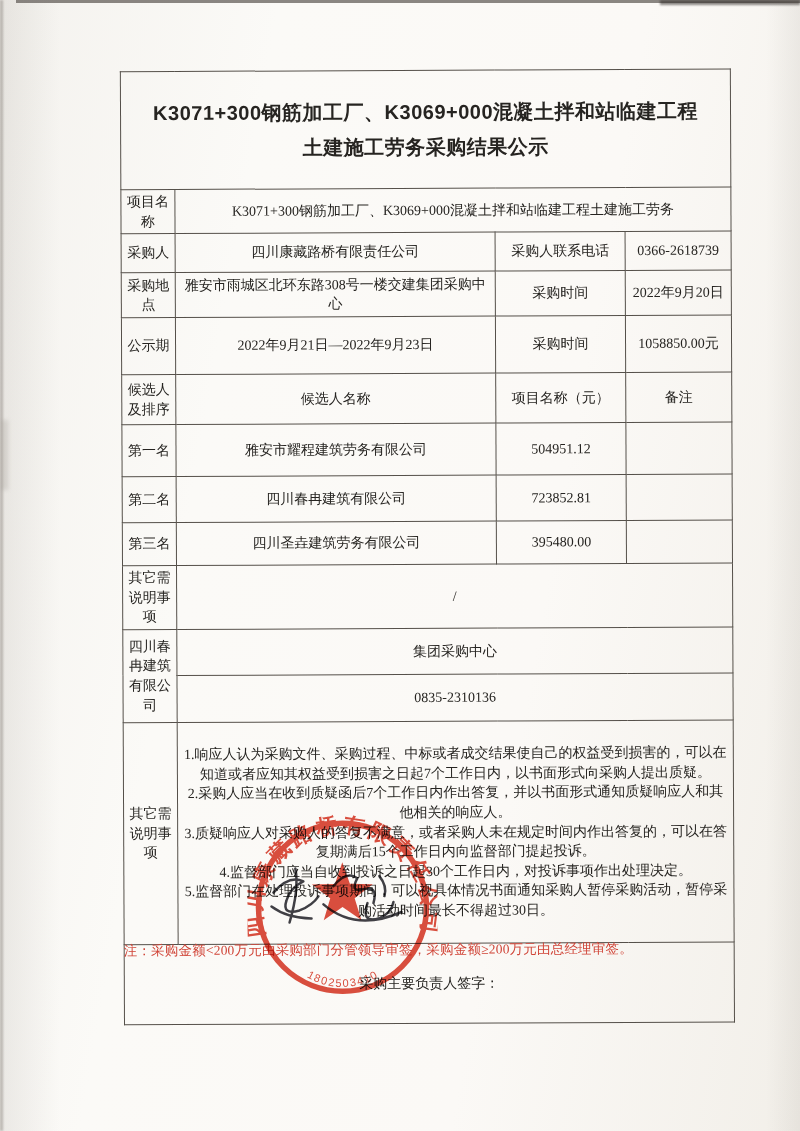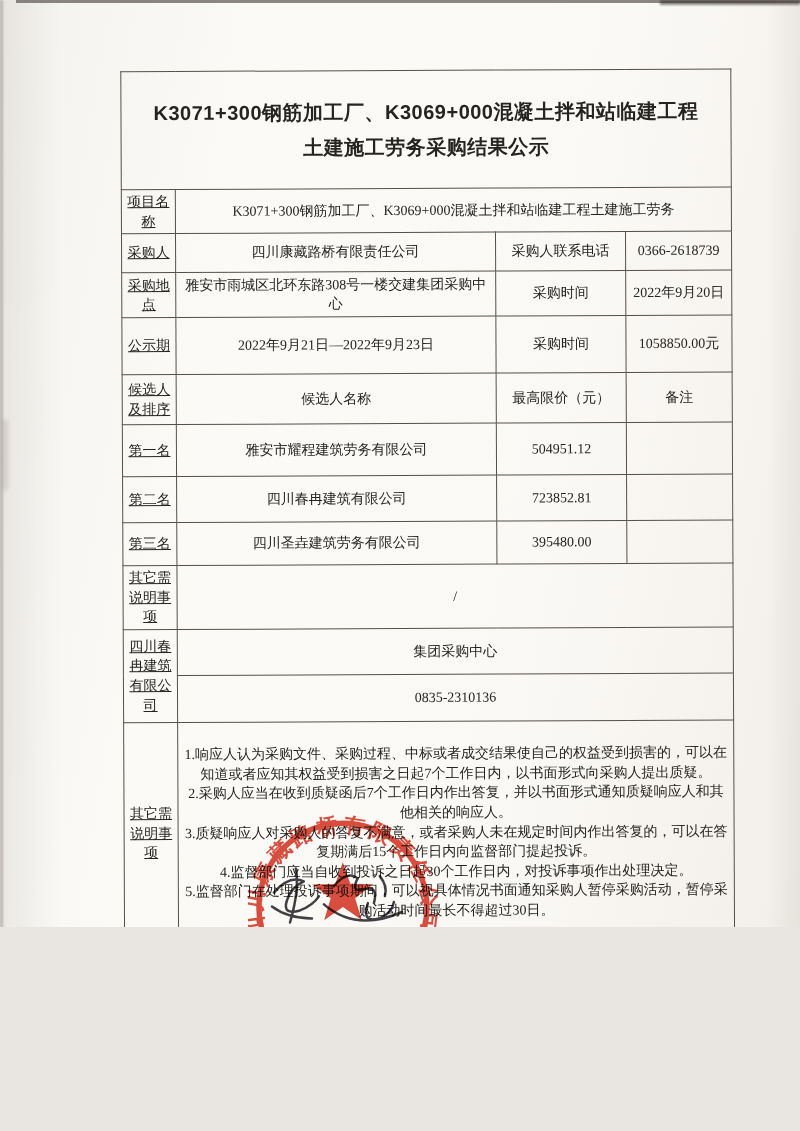--- a/index.html
+++ b/index.html
@@ -2,21 +2,21 @@
 <html><head>
 <meta charset="utf-8">
 <style>
   html,body{margin:0;padding:0;}
   body{
     width:800px;height:1131px;overflow:hidden;
     background:#e9e6e1;
     font-family:"Liberation Serif","DejaVu Serif",serif;
   }
   .sheet{
-    position:relative;width:800px;height:927px;overflow:hidden;
+    position:relative;width:800px;height:1131px;overflow:hidden;
     background:linear-gradient(100deg,#f4f2ee 0%,#fbfaf7 28%,#fbf9f6 65%,#f2efe9 100%);
     color:#262421;
   }
   
   .edge-top{position:absolute;top:0;left:16px;right:0;height:3px;background:#46403b;opacity:.62;filter:blur(.6px);}
   .edge-top-dark{position:absolute;top:0;left:660px;width:140px;height:5px;background:#2d2825;opacity:.55;filter:blur(1px);}
   .edge-left{position:absolute;top:0;left:0;width:3px;height:1131px;background:#6e6760;opacity:.4;filter:blur(.8px);}
   .band-left{position:absolute;top:0;left:0;width:60px;height:1131px;
     background:linear-gradient(to right,rgba(125,118,110,.12),rgba(125,118,110,0));}
   .band-right{position:absolute;top:0;right:0;width:34px;height:1131px;
@@ -29,21 +29,21 @@
     position:absolute;left:122px;top:70px;width:610px;
     border-collapse:collapse;table-layout:fixed;
   }
   .tbl td{
     border:1.5px solid #55504a;
     padding:2px 4px;
     font-size:14px;line-height:1.4;
     text-align:center;vertical-align:middle;
     color:#262421;
   }
-  .lbl{text-align:left;padding:2px 2px 2px 6px;font-size:13.5px;line-height:1.38;text-decoration:underline;}
+  .lbl{text-align:left;padding:2px 2px 2px 6px;font-size:13.5px;line-height:1.38;}
   .lft{text-align:left;padding-left:9px;}
   .title-cell{height:113px;vertical-align:middle;}
   .title-cell .t1,.title-cell .t2{
     font-family:"Liberation Sans","DejaVu Sans",sans-serif;
     font-weight:700;font-size:20px;line-height:1.75;letter-spacing:.5px;text-align:center;
   }
   .r-proj td{height:38px;} .r-purch td{height:34px;} .r-loc td{height:40px;}
   .r-pub td{height:52px;} .r-candh td{height:45px;}
   .r-c1 td{height:47px;} .r-c2 td{height:41px;} .r-c3 td{height:38px;}
   .r-other td{height:46px;} .r-sup1 td{height:41px;} .r-sup2 td{height:42px;}
@@ -109,21 +109,21 @@
       </tr>
       <tr class="r-pub">
         <td class="lbl">公示期</td>
         <td>2022年9月21日—2022年9月23日</td>
         <td>采购时间</td>
         <td>1058850.00元</td>
       </tr>
       <tr class="r-candh">
         <td class="lbl">候选人及排序</td>
         <td>候选人名称</td>
-        <td>最高限价（元）</td>
+        <td>项目名称（元）</td>
         <td>备注</td>
       </tr>
       <tr class="r-c1">
         <td class="lbl">第一名</td>
         <td>雅安市耀程建筑劳务有限公司</td>
         <td>504951.12</td>
         <td></td>
       </tr>
       <tr class="r-c2">
         <td class="lbl">第二名</td>

